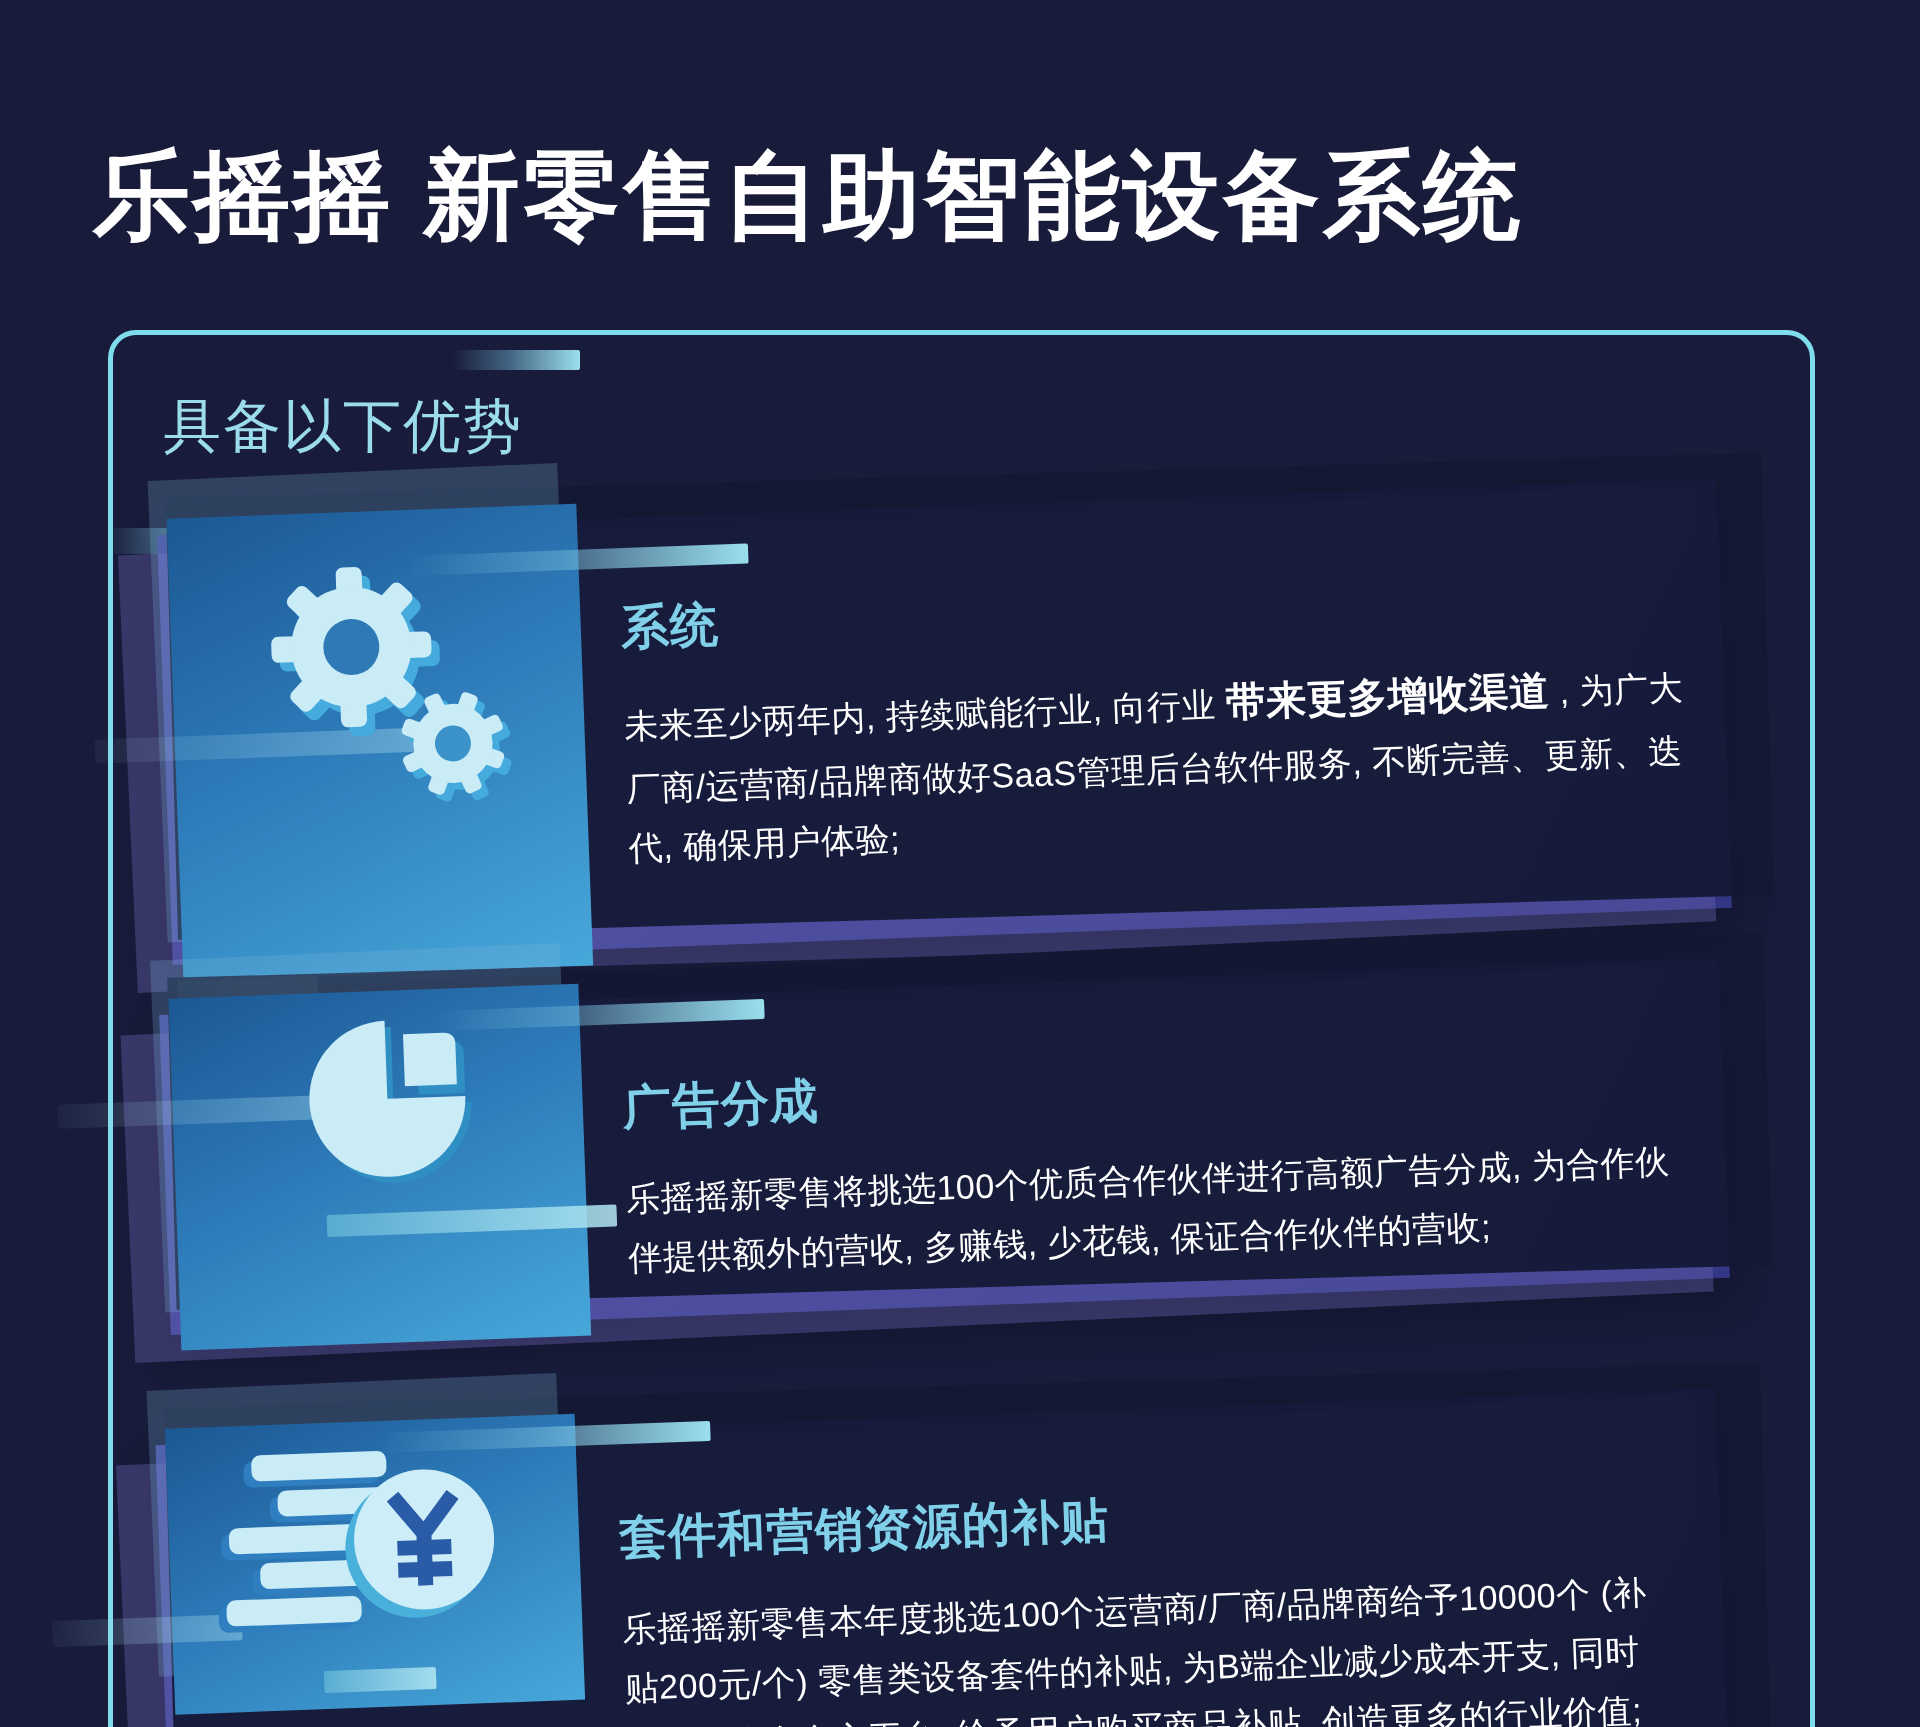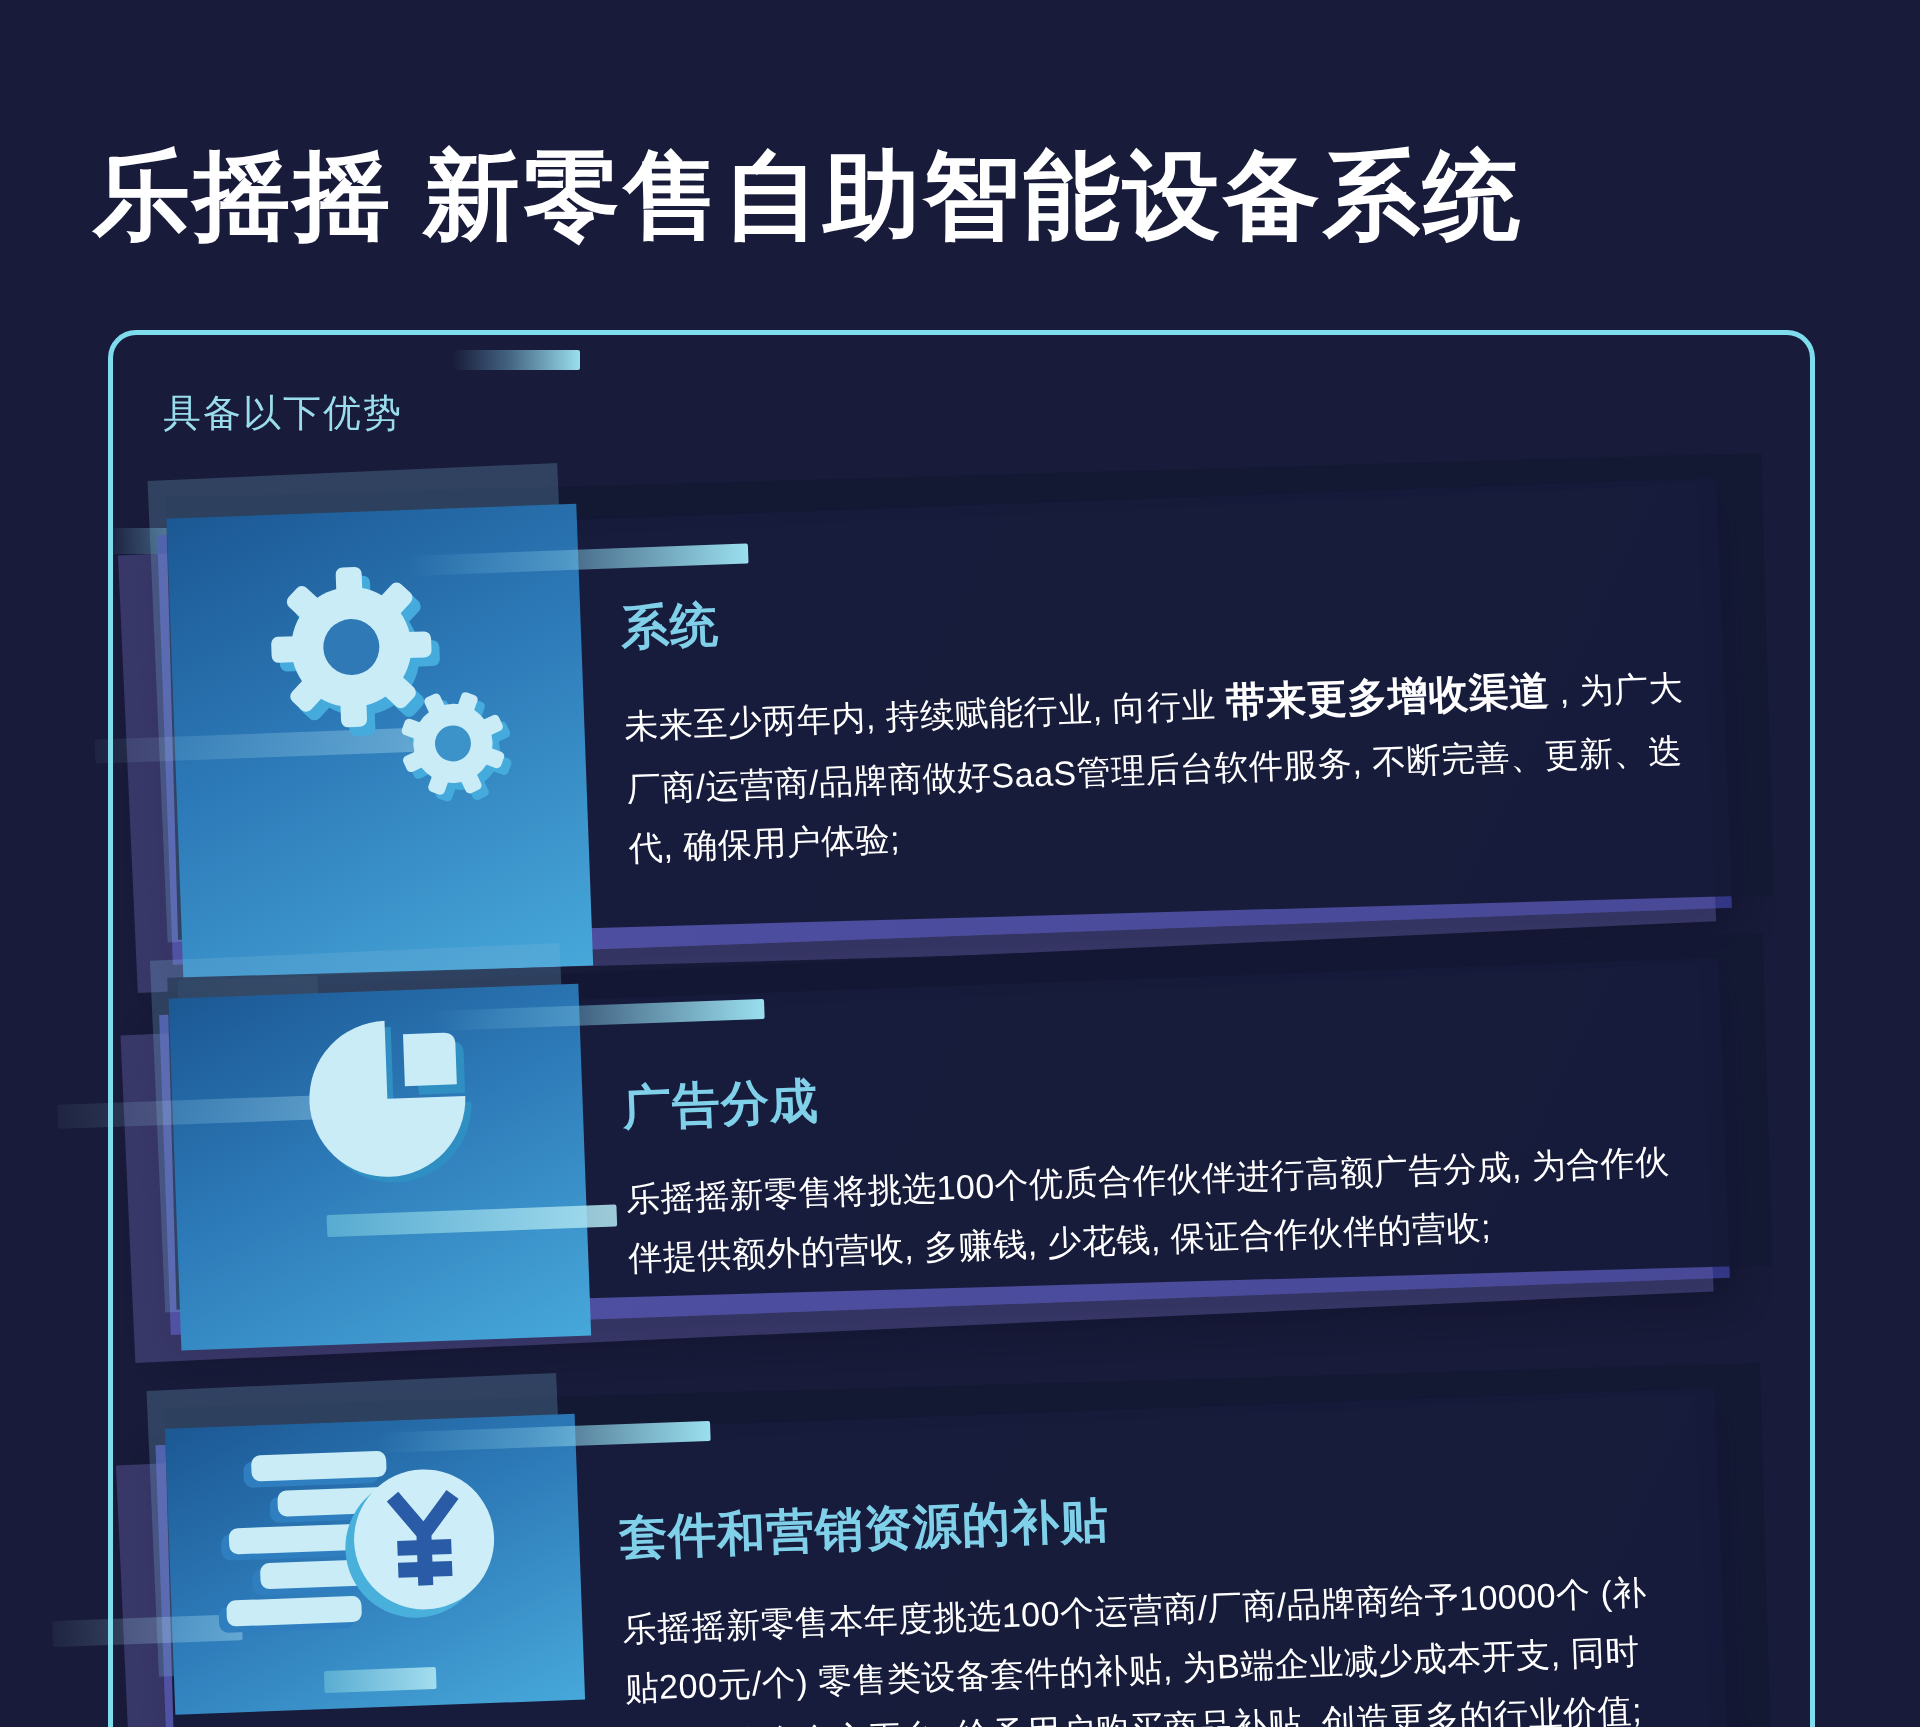--- a/index.html
+++ b/index.html
@@ -15,21 +15,21 @@
     font-size:97px;font-weight:800;letter-spacing:3px;line-height:1.2;
   }
   
   .frame{
     position:absolute;left:108px;top:330px;width:1697px;height:1600px;
     border:5px solid #7edced;border-radius:28px;
   }
   
   .section-header{
     position:absolute;left:163px;top:388px;
-    color:#9adbec;font-size:38px;font-weight:500;letter-spacing:2px;
+    color:#9adbec;font-size:58px;font-weight:500;letter-spacing:2px;
   }
   
   .sl{position:absolute;border-radius:2px;}
   .sl-a{background:linear-gradient(90deg,rgba(24,27,57,0) 0%,rgba(120,190,220,.45) 45%,#9adfee 100%);}
   .sl-b{background:linear-gradient(90deg,rgba(150,210,235,.05) 0%,rgba(170,222,240,.42) 100%);}
   .sl-c{background:linear-gradient(90deg,#5fb2d4 0%,#b5e9f4 100%);opacity:.85;}
   
   .card{
     position:absolute;left:165px;width:1560px;
     background:linear-gradient(118deg,#43479e 0%,#3a3e92 50%,#323685 100%);

